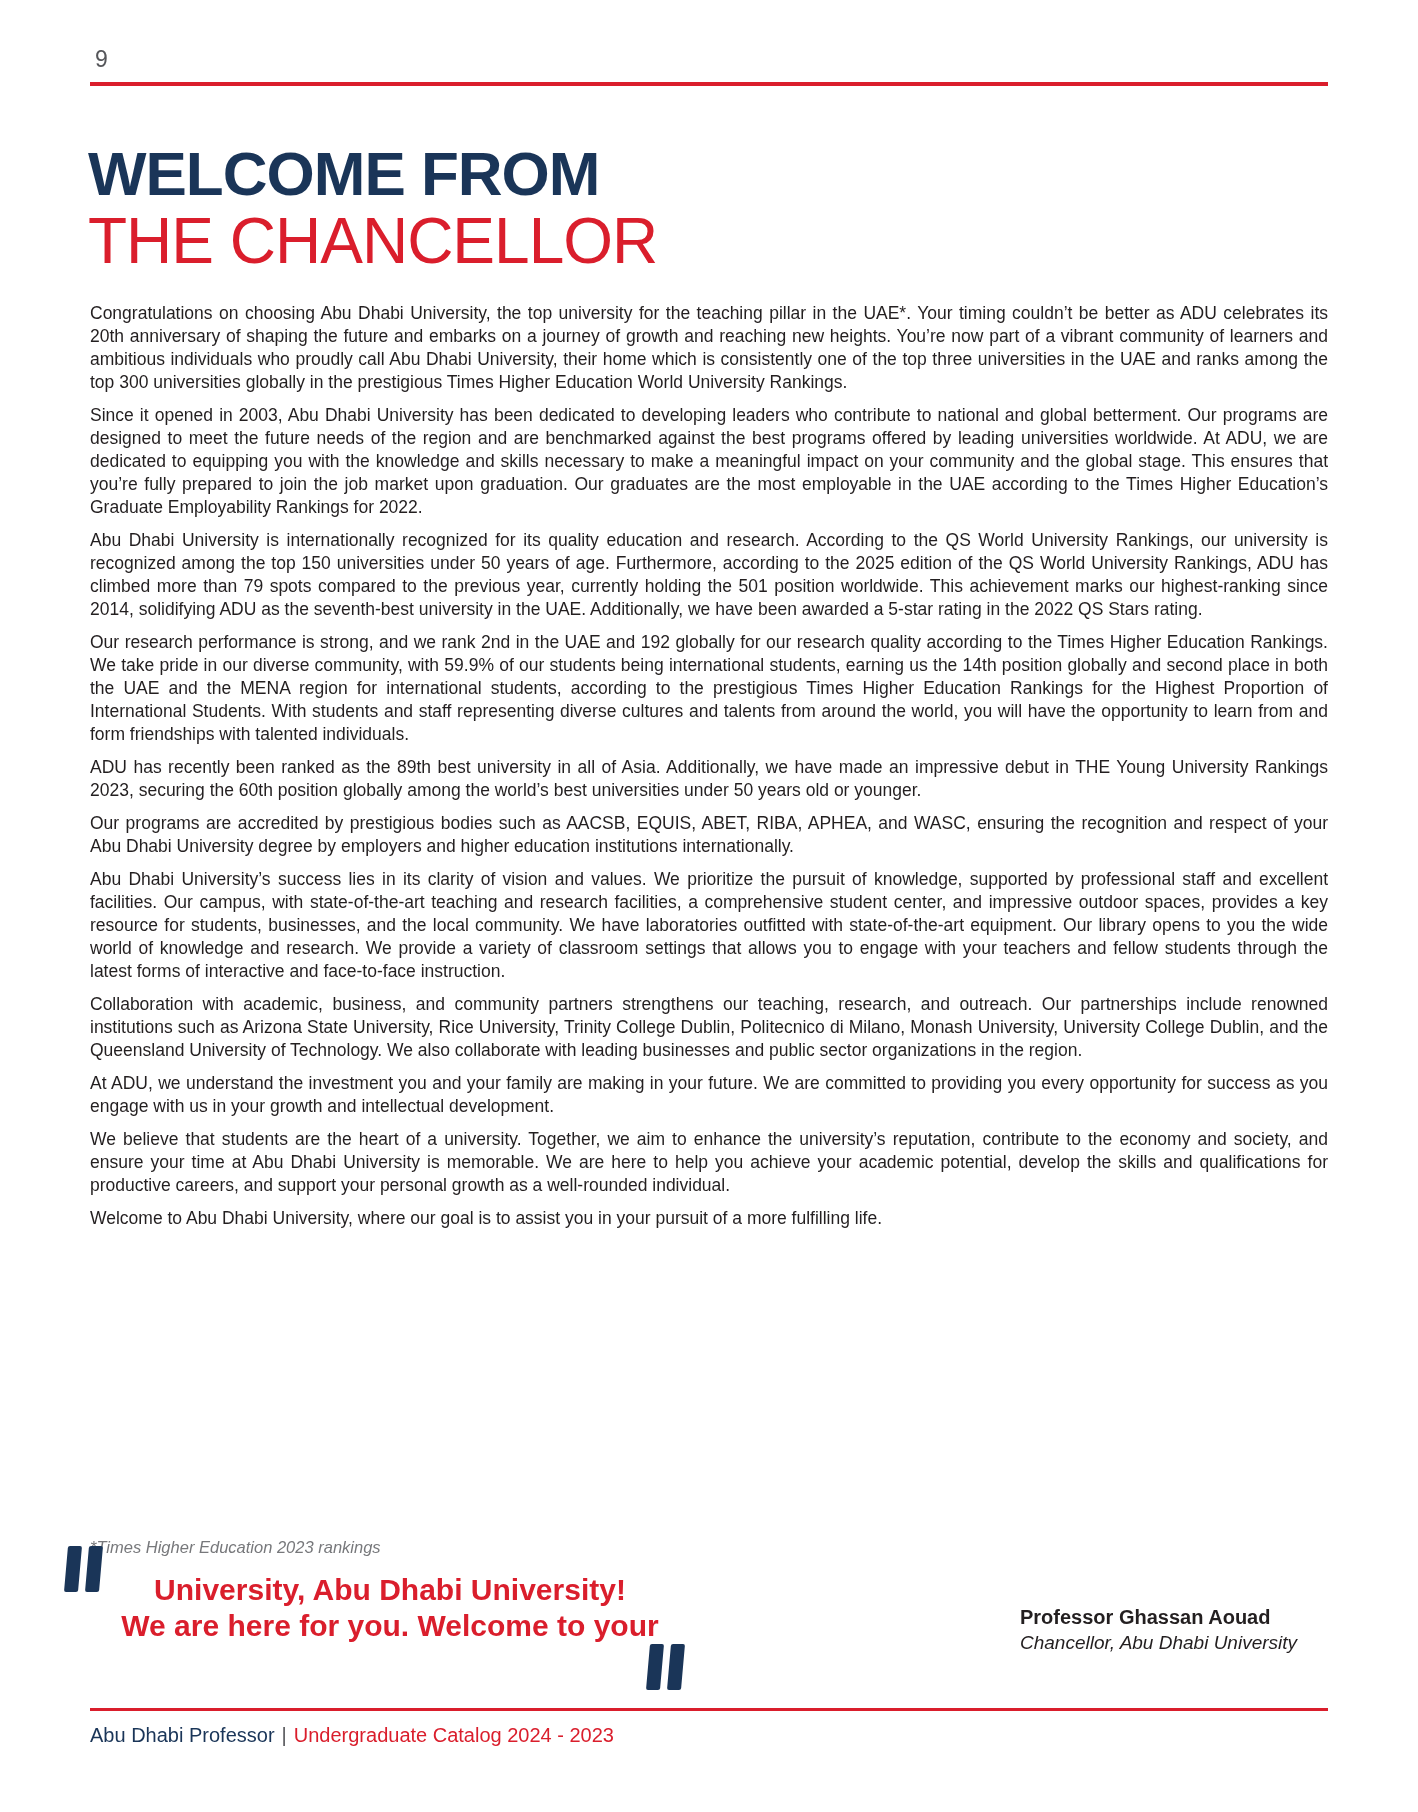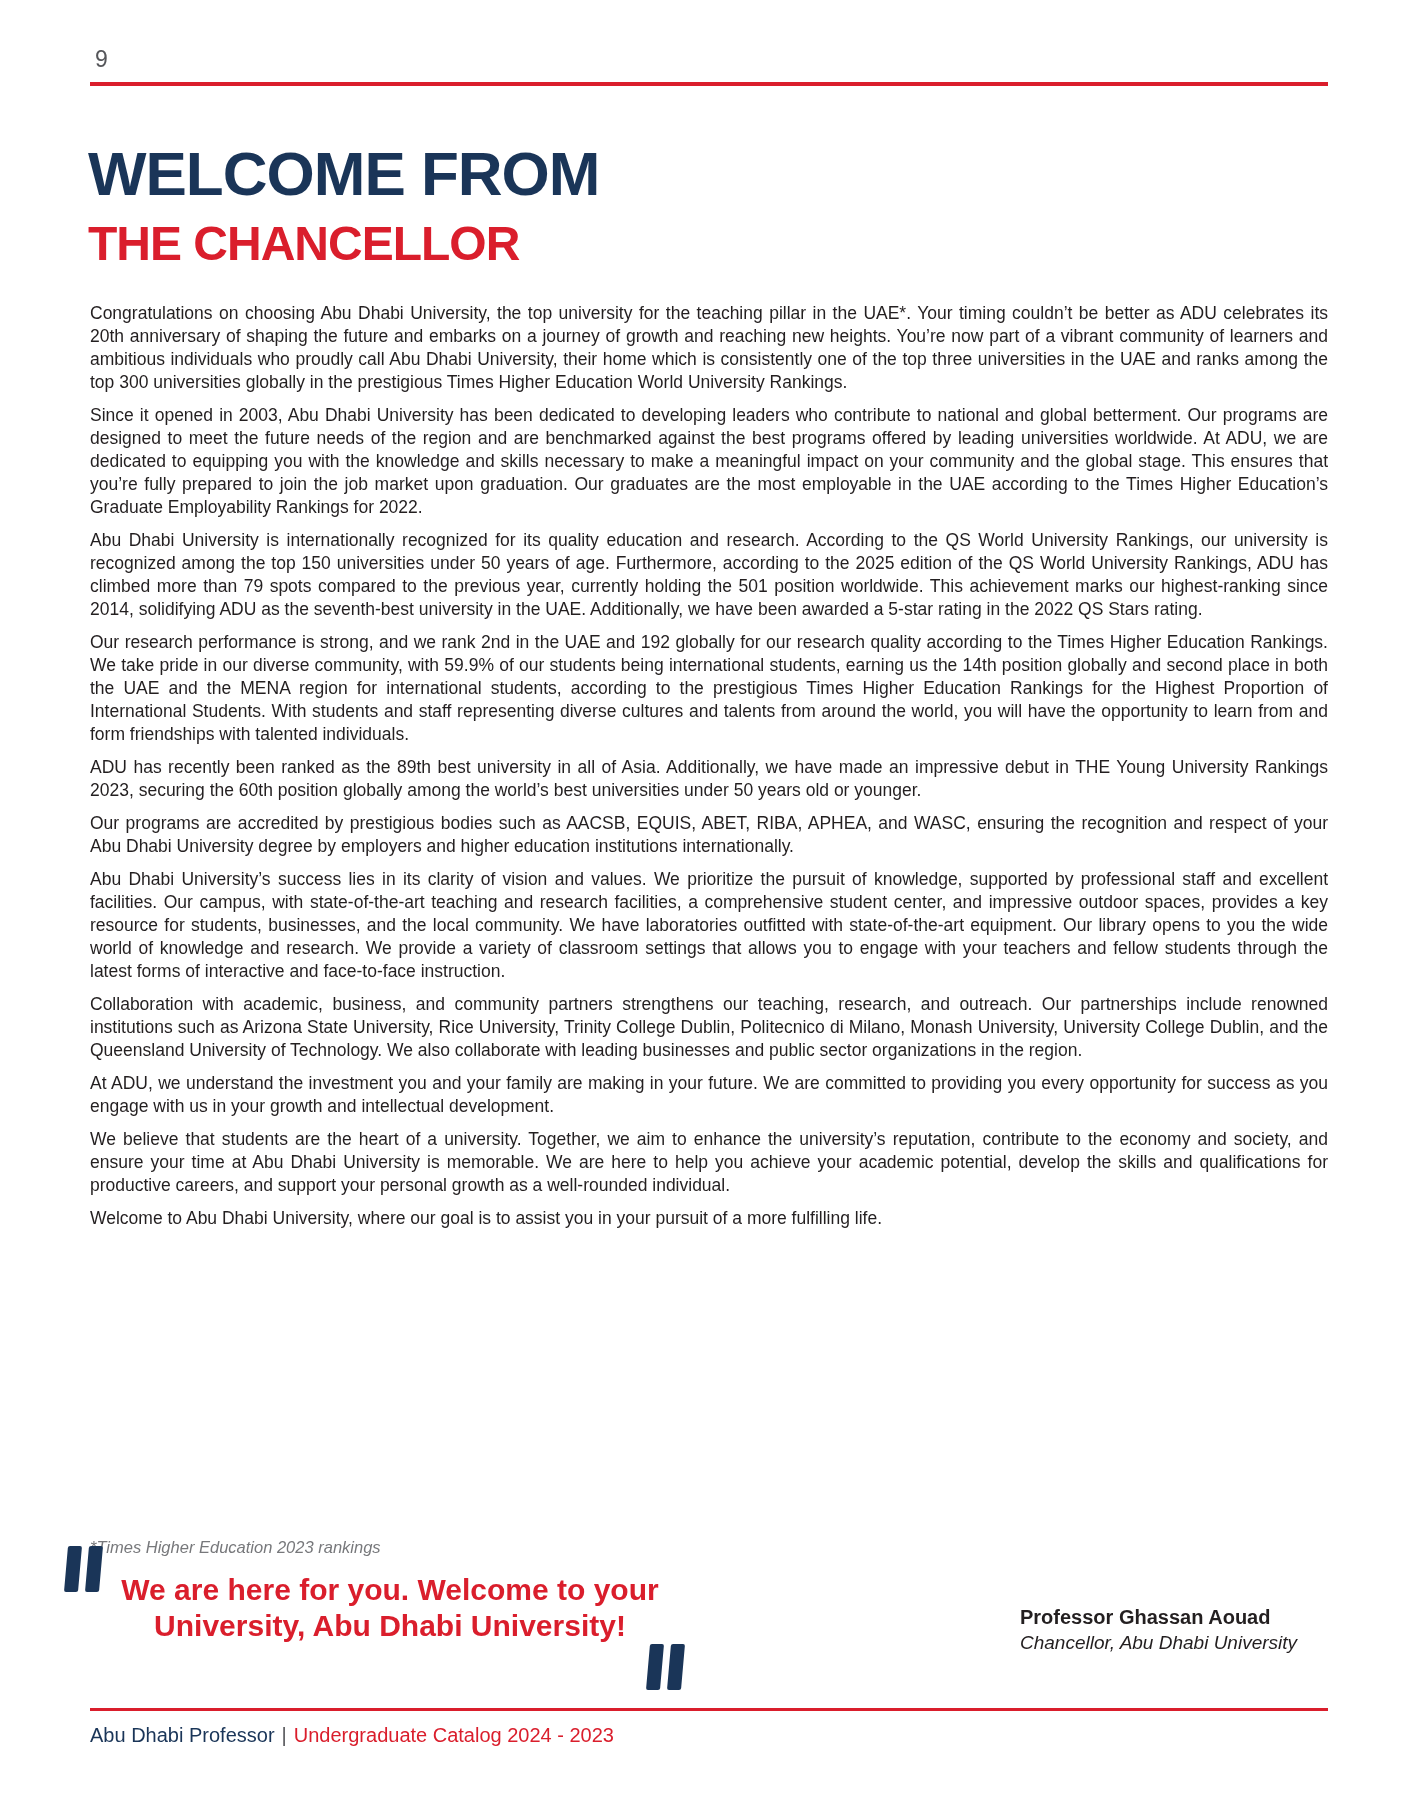--- a/index.html
+++ b/index.html
@@ -40,23 +40,23 @@
     top: 138px;
     font-size: 62px;
     font-weight: 700;
     letter-spacing: -1px;
     color: var(--navy);
     white-space: nowrap;
   }
   .title-2 {
     position: absolute;
     left: 88px;
-    top: 216px;
-    font-size: 48px;
-    font-weight: 700;
+    top: 204px;
+    font-size: 64px;
+    font-weight: 400;
     letter-spacing: -1px;
     color: var(--red);
     white-space: nowrap;
   }
   .letter {
     position: absolute;
     left: 90px;
     top: 302px;
     width: 1238px;
     font-size: 17.5px;
@@ -153,22 +153,22 @@
     <p>Welcome to Abu Dhabi University, where our goal is to assist you in your pursuit of a more fulfilling life.</p>
   </main>
 
   <div class="footnote">*Times Higher Education 2023 rankings</div>
 
   <span class="qmark qmark-open">
       <i></i>
       <i></i>
     </span>
   <div class="pullquote-text">
+    <span style="display:block">University, Abu Dhabi University!</span>
     <span style="display:block">We are here for you. Welcome to your</span>
-    <span style="display:block">University, Abu Dhabi University!</span>
   </div>
   <span class="qmark qmark-close">
       <i></i>
       <i></i>
     </span>
 
   <div class="signature">
     <div class="sig-name">Professor Ghassan Aouad</div>
     <div class="sig-role">Chancellor, Abu Dhabi University</div>
   </div>

